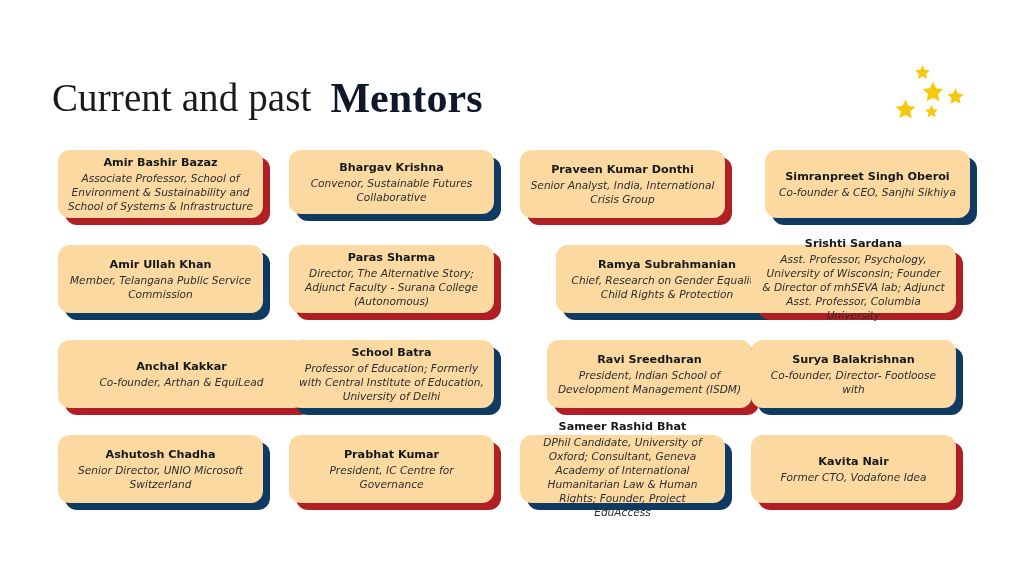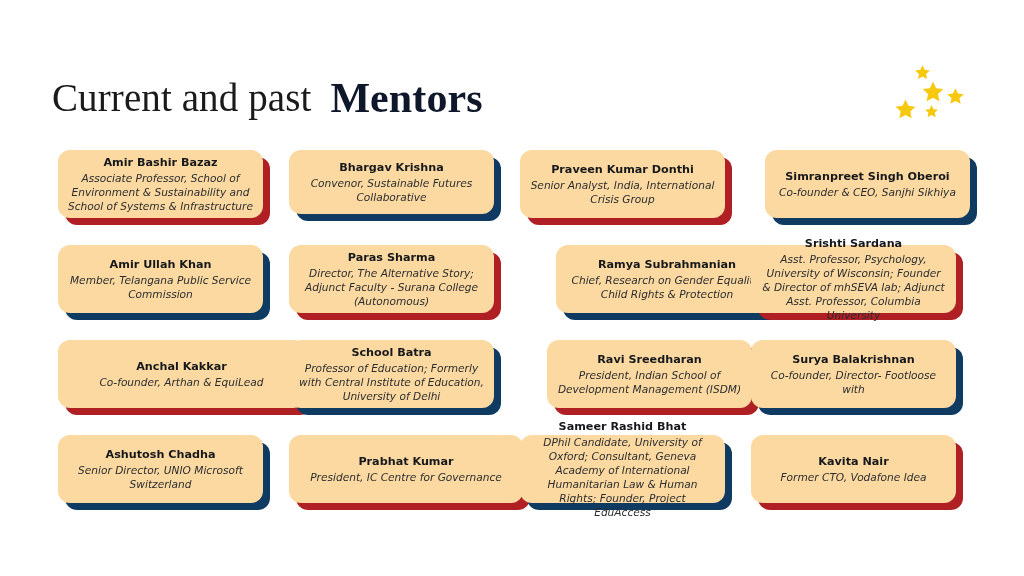--- a/index.html
+++ b/index.html
@@ -251,21 +251,21 @@
     </div>
 
     <div class="card-wrap" style="left:58px; top:435px; width:205px; height:68px;">
       <div class="shadow navy"></div>
       <div class="card">
         <div class="card-name">Ashutosh Chadha</div>
         <div class="card-role">Senior Director, UNIO Microsoft Switzerland</div>
       </div>
     </div>
 
-    <div class="card-wrap" style="left:289px; top:435px; width:205px; height:68px;padding-left:29px;">
+    <div class="card-wrap" style="left:289px; top:435px; width:205px; height:68px;">
       <div class="shadow red"></div>
       <div class="card">
         <div class="card-name">Prabhat Kumar</div>
         <div class="card-role">President, IC Centre for Governance</div>
       </div>
     </div>
 
     <div class="card-wrap" style="left:520px; top:435px; width:205px; height:68px;">
       <div class="shadow navy"></div>
       <div class="card">

